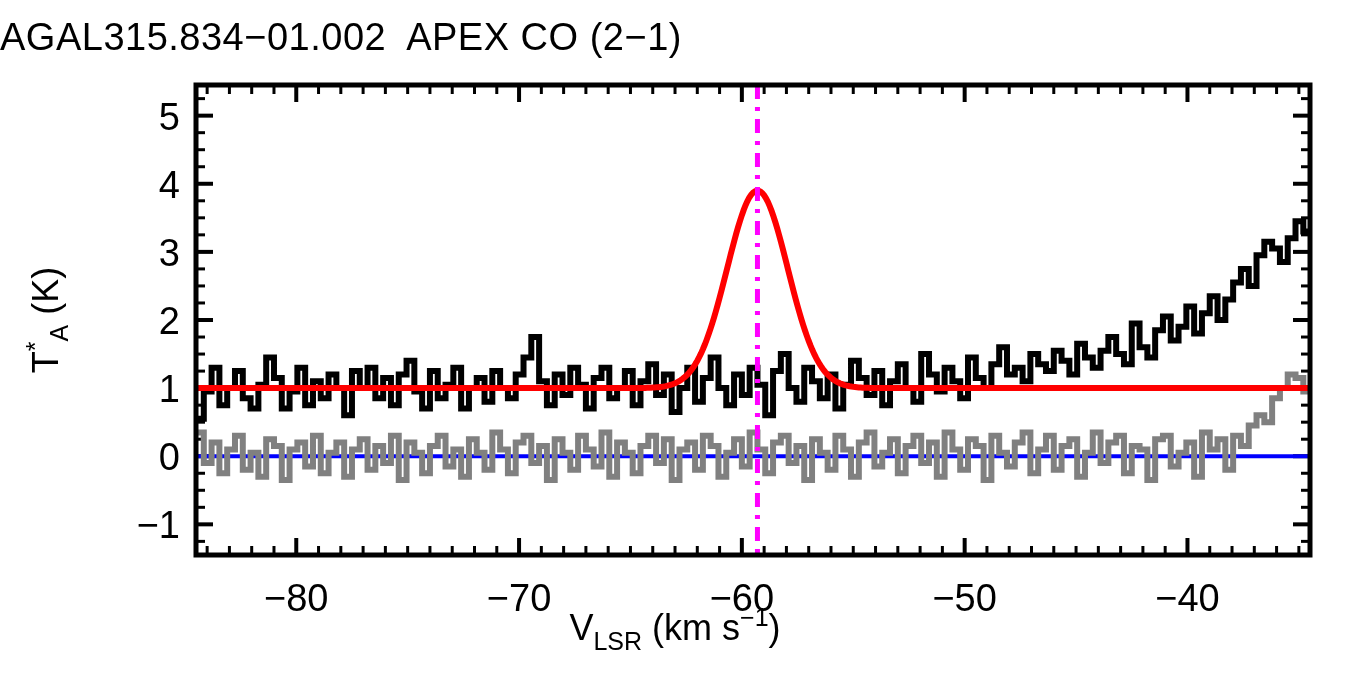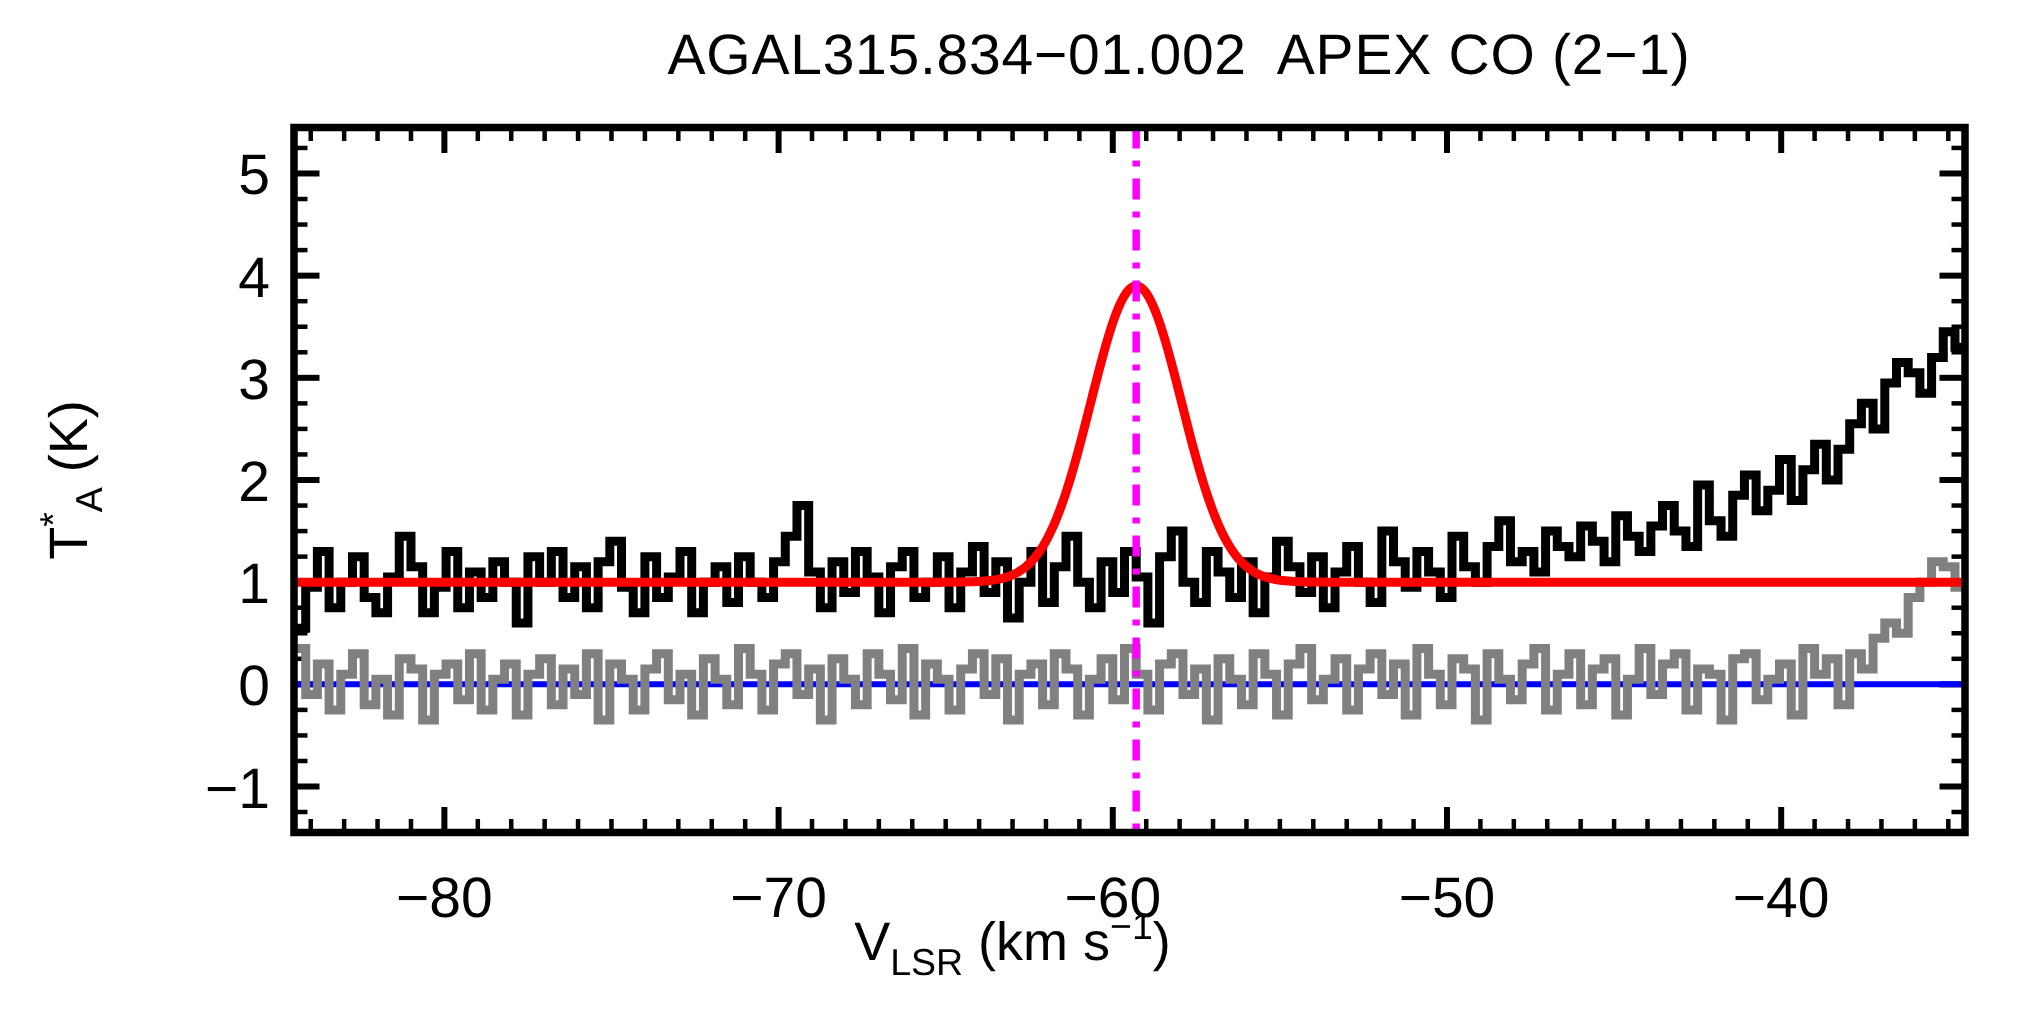--- a/index.html
+++ b/index.html
@@ -1,21 +1,21 @@
 <!DOCTYPE html>
 <html><head>
 <meta charset="utf-8">
 <style>
   html,body{margin:0;padding:0;background:#ffffff;}
   body{width:1350px;height:675px;overflow:hidden;
        font-family:"Liberation Sans","DejaVu Sans",sans-serif;color:#000;}
   #root{position:relative;width:1350px;height:675px;background:#fff;}
 
   #plot-title{
-    position:absolute;left:0;top:16px;width:1127px;text-align:right;
+    position:absolute;left:0;top:16px;width:1127px;text-align:left;
     font-size:38px;letter-spacing:0.5px;white-space:pre;
   }
 
   #canvas-wrap{position:absolute;left:0;top:0;width:1350px;height:675px;}
   svg#chart{display:block;width:1350px;height:675px;}
 
   .axis-line{stroke:#000;stroke-width:5;fill:none;}
   .tick{stroke:#000;stroke-width:4;}
   .tick-minor{stroke:#000;stroke-width:3;}
   .ticklabel{font-family:"Liberation Sans",sans-serif;font-size:38px;fill:#000;}

